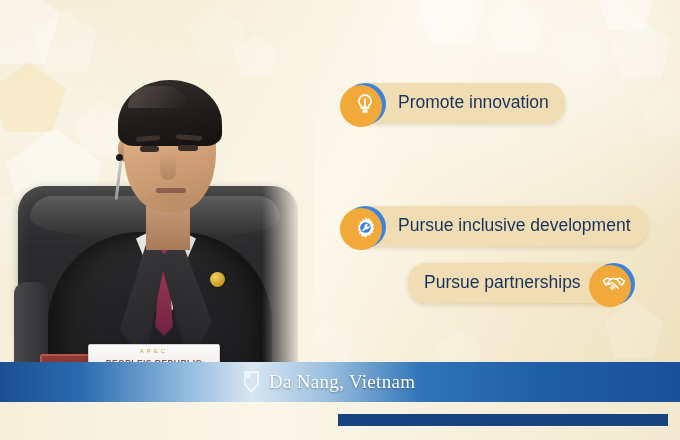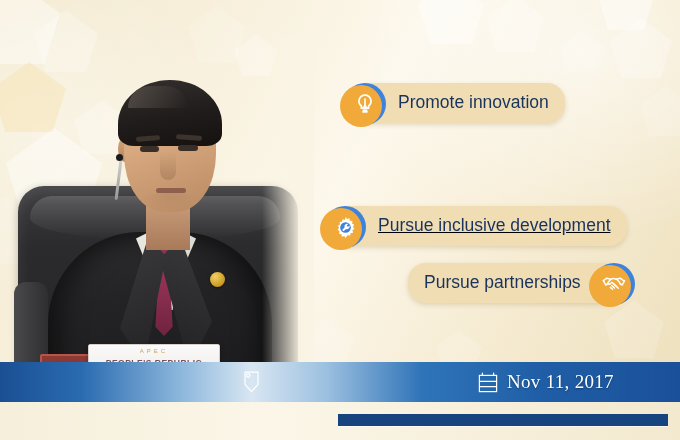--- a/index.html
+++ b/index.html
@@ -227,21 +227,21 @@
   .ic svg{display:block;}
 
   #row1{left:344px;top:83px;}
   #row1 .ic{left:0;top:0;}
   #row1 .pill{margin-left:22px;}
 
   #row2{left:393px;top:140px;}
   #row2 .ic{right:0;top:0;}
   #row2 .pill{margin-right:22px;}
 
-  #row3{left:324px;top:206px;text-decoration:underline;}
+  #row3{left:344px;top:206px;}
   #row3 .ic{left:0;top:0;}
   #row3 .pill{margin-left:22px;}
 
   #row4{left:408px;top:263px;}
   #row4 .ic{right:0;top:0;}
   #row4 .pill{margin-right:22px;}
 
   
   #footer{
     position:absolute;left:0;bottom:38px;width:680px;height:40px;
@@ -377,31 +377,21 @@
   </div>
 
   <div id="footer">
     <div class="foot-item" id="loc">
       <span class="foot-ic">
         <svg width="17" height="22" viewBox="0 0 17 22" fill="none" stroke="#ffffff" stroke-width="1.2" stroke-linejoin="round">
           <path d="M2 1.2h13v12.2L8.5 20.6 2 13.4z"></path>
           <circle cx="5.2" cy="4.6" r="1.7"></circle>
         </svg>
       </span>
-    </div>
-    <div class="foot-item" id="dat">
-      <span class="foot-ic">
-        <svg width="20" height="21" viewBox="0 0 20 21" fill="none" stroke="#ffffff" stroke-width="1.2" stroke-linecap="round">
-          <path d="M4.4 1v2.4M15.6 1v2.4"></path>
-          <rect x="1.4" y="3.4" width="17.2" height="16.2"></rect>
-          <path d="M1.4 9.4h17.2"></path>
-          <path d="M1.4 14.6h17.2"></path>
-        </svg>
-      </span>
-      <span class="t">Nov 11, 2017</span>
+      <span class="t">Da Nang, Vietnam</span>
     </div>
   </div>
 
   <div id="bottomstrip">
     <div id="bluebar"></div>
   </div>
 
 </div>
 
 </body></html>

